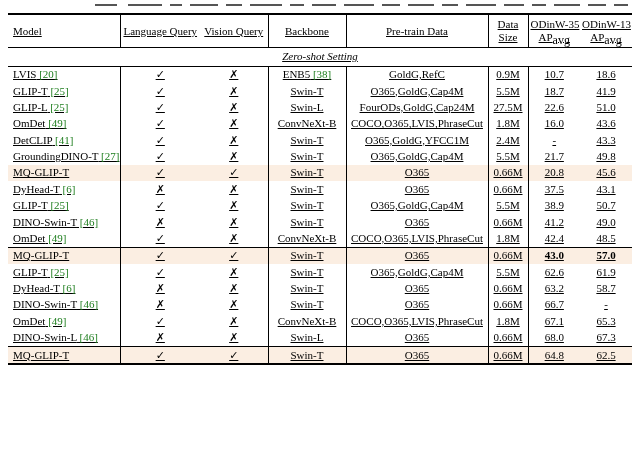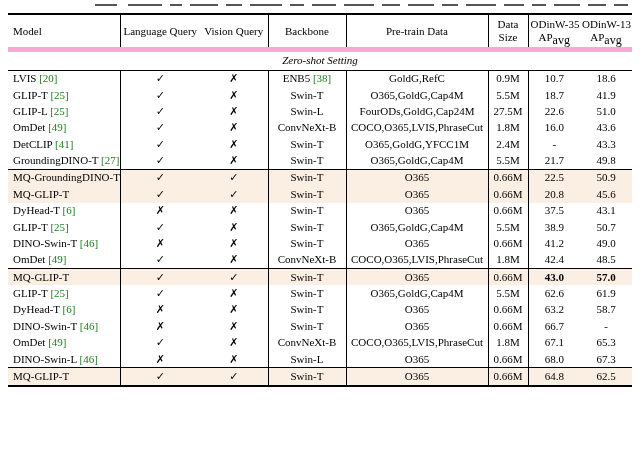--- a/index.html
+++ b/index.html
@@ -17,39 +17,40 @@
   .caption-strip { position: relative; height: 13px; }
   .frag { position: absolute; top: 4px; height: 2px; background: #555; }
 
   table {
     border-collapse: collapse;
     table-layout: fixed;
     width: 624px;
     margin: 0 auto;
     font-size: 11px;
     border-bottom: 2px solid #000;
+    text-decoration: underline;
   }
   th, td {
     padding: 1.6px 2px;
     text-align: center;
     vertical-align: middle;
     line-height: 1.2;
     overflow: hidden;
     white-space: nowrap;
   }
   thead th {
     font-weight: normal;
     border-top: 2px solid #000;
     border-bottom: 1px solid #000;
     padding: 3px 2px;
   }
   th.model, td.model { text-align: left; padding-left: 5px; }
   .b-r { border-right: 1px solid #000; }
   tr.section-row td {
-    border-top: 5px solid #f9a8d4;
+    border-top: 1px solid #f9a8d4;
     border-bottom: 1px solid #000;
     font-style: italic;
     padding: 2px 0;
     margin-top: 44px;
   }
   tr.hl { background: var(--hl-color, #fbeee2); }
   tr.rule-above td { border-top: 1px solid #000; }
   .cite { color: var(--cite-color, #1e7e1e); }
   .glyph { font-family: "DejaVu Sans", sans-serif; font-size: 11px; }
   .glyph.cross { font-weight: bold; }
@@ -171,30 +172,20 @@
         <tr>
           <td class="model b-r"><span>GroundingDINO-T</span><span class="cite"> [27]</span></td>
           <td><span class="glyph">✓</span></td>
           <td class="b-r"><span class="glyph cross">✗</span></td>
           <td class="b-r"><span>Swin-T</span></td>
           <td class="b-r">O365,GoldG,Cap4M</td>
           <td class="b-r">5.5M</td>
           <td>21.7</td>
           <td>49.8</td>
         </tr>
-        <tr class="hl rule-above">
-          <td class="model b-r"><span>MQ-GroundingDINO-T</span></td>
-          <td><span class="glyph">✓</span></td>
-          <td class="b-r"><span class="glyph">✓</span></td>
-          <td class="b-r"><span>Swin-T</span></td>
-          <td class="b-r">O365</td>
-          <td class="b-r">0.66M</td>
-          <td>22.5</td>
-          <td>50.9</td>
-        </tr>
         <tr class="hl">
           <td class="model b-r"><span>MQ-GLIP-T</span></td>
           <td><span class="glyph">✓</span></td>
           <td class="b-r"><span class="glyph">✓</span></td>
           <td class="b-r"><span>Swin-T</span></td>
           <td class="b-r">O365</td>
           <td class="b-r">0.66M</td>
           <td>20.8</td>
           <td>45.6</td>
         </tr>

